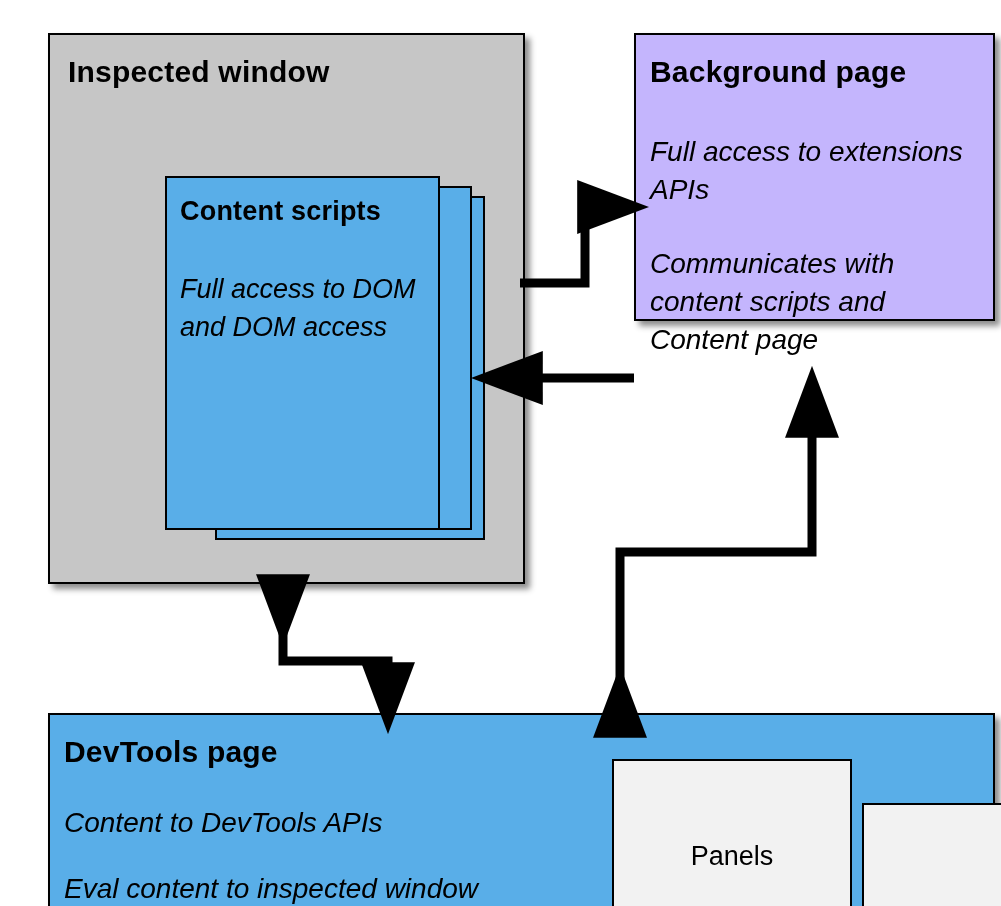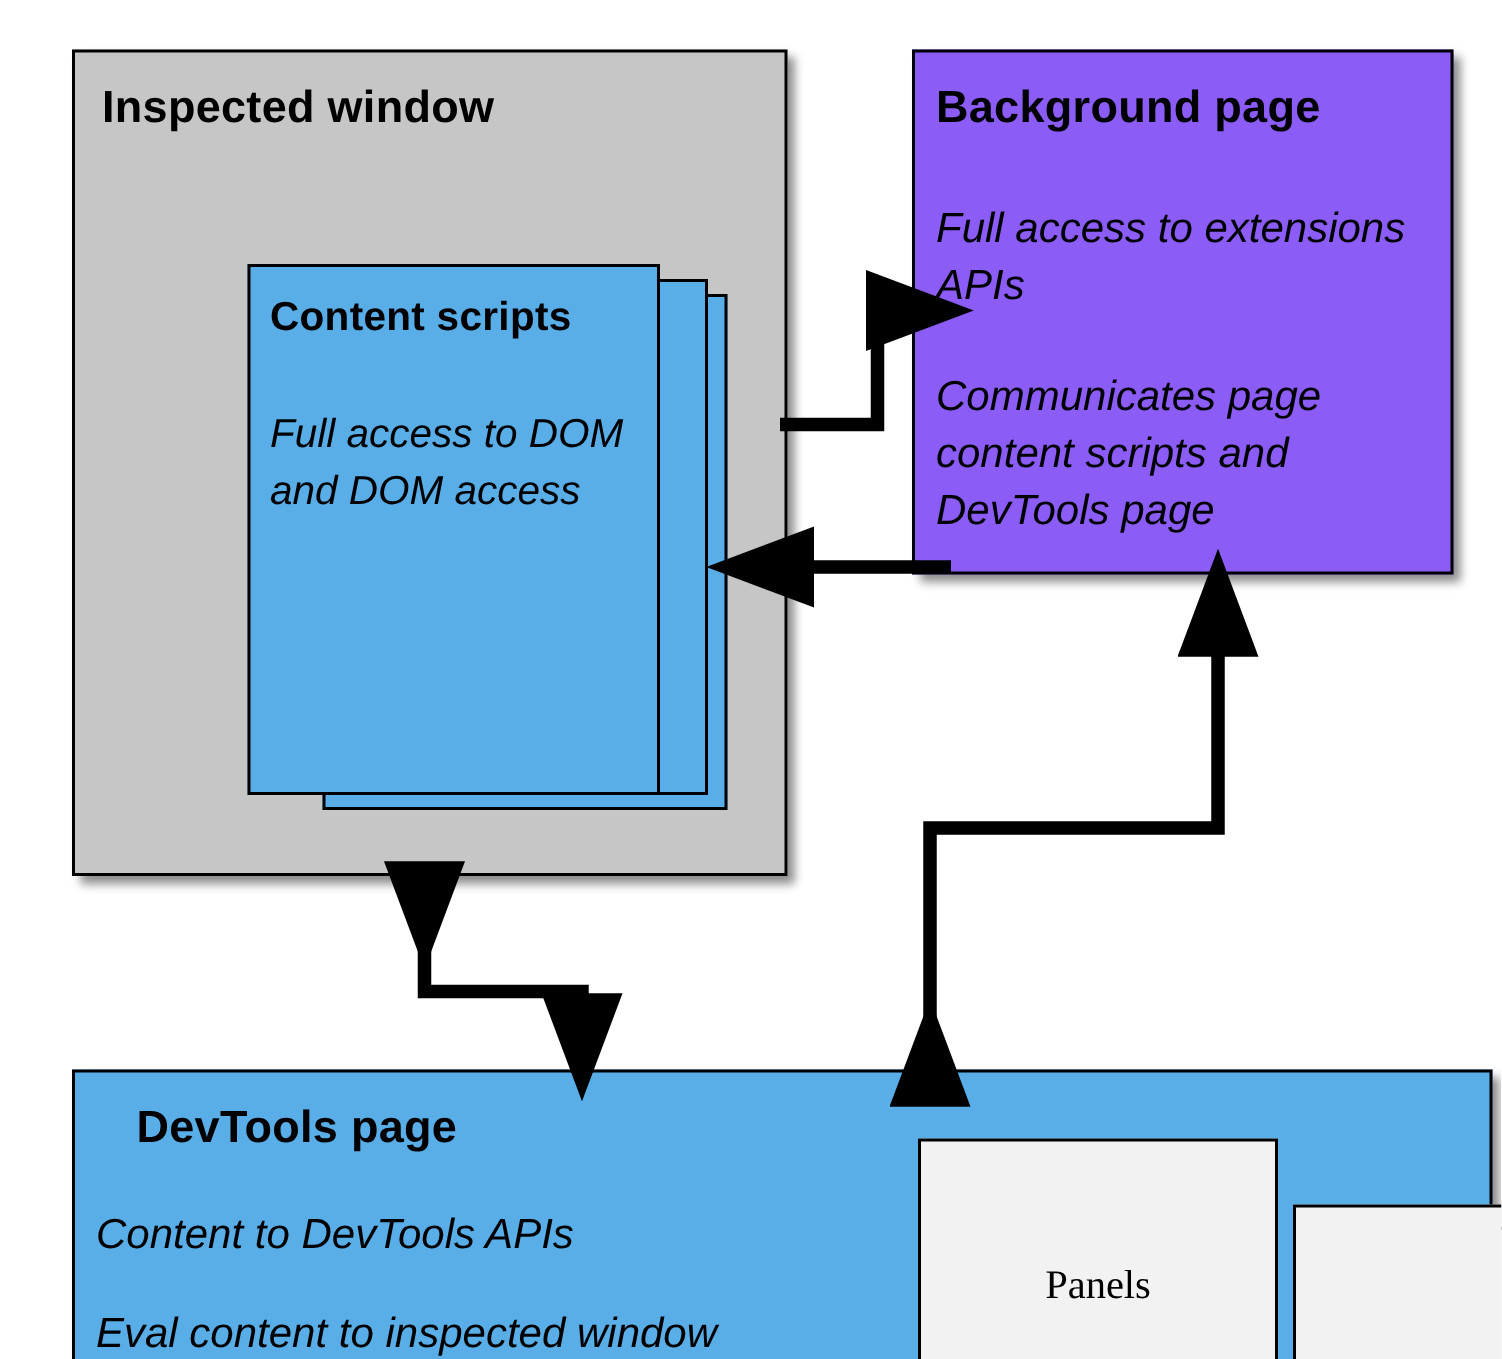--- a/index.html
+++ b/index.html
@@ -87,25 +87,25 @@
     position: absolute;
     left: 13px;
     top: 92px;
     font-size: 27px;
     line-height: 38px;
     width: 250px;
   }
 
   
   #background-page {
-    left: 608px;
+    left: 634px;
     top: 33px;
     width: 361px;
-    height: 350px;
-    background: #8b5cf6;
+    height: 288px;
+    background: #c4b5fd;
   }
   #background-page .box-title {
     position: absolute;
     left: 14px;
     top: 20px;
     font-size: 30px;
   }
   #background-page .bg-text-1 {
     position: absolute;
     left: 14px;
@@ -129,21 +129,20 @@
     top: 713px;
     width: 947px;
     height: 220px;
     background: #59aee8;
   }
   #devtools-page .box-title {
     position: absolute;
     left: 14px;
     top: 20px;
     font-size: 30px;
-    margin-left: 27px;
   }
   #devtools-page .dt-text-1 {
     position: absolute;
     left: 14px;
     top: 92px;
     font-size: 28px;
   }
   #devtools-page .dt-text-2 {
     position: absolute;
     left: 14px;
@@ -181,21 +180,20 @@
     background: #f2f2f2;
   }
   #panels .panel-label {
     position: absolute;
     left: 0;
     top: 80px;
     width: 100%;
     text-align: center;
     font-size: 27px;
     color: #000000;
-    font-family: Liberation Serif, serif;
   }
 
   
   .arrow-svg {
     position: absolute;
     left: 0;
     top: 0;
     width: 1001px;
     height: 906px;
     pointer-events: none;
@@ -214,21 +212,21 @@
   <div class="cs-shadow" id="cs-shadow-1"></div>
 
   <div class="box" id="content-scripts">
     <div class="box-title">Content scripts</div>
     <div class="box-text">Full access to DOM and DOM access</div>
   </div>
 
   <div class="box" id="background-page">
     <div class="box-title">Background page</div>
     <div class="box-text bg-text-1">Full access to extensions APIs</div>
-    <div class="box-text bg-text-2">Communicates page content scripts and DevTools page</div>
+    <div class="box-text bg-text-2">Communicates with content scripts and Content page</div>
   </div>
 
   <div class="box" id="devtools-page">
     <div class="box-title">DevTools page</div>
     <div class="box-text dt-text-1">Content to DevTools APIs</div>
     <div class="box-text dt-text-2">Eval content to inspected window</div>
   </div>
 
   <div class="panel-shadow" id="panel-shadow-2"></div>
   <div class="panel-shadow" id="panel-shadow-1"></div>

